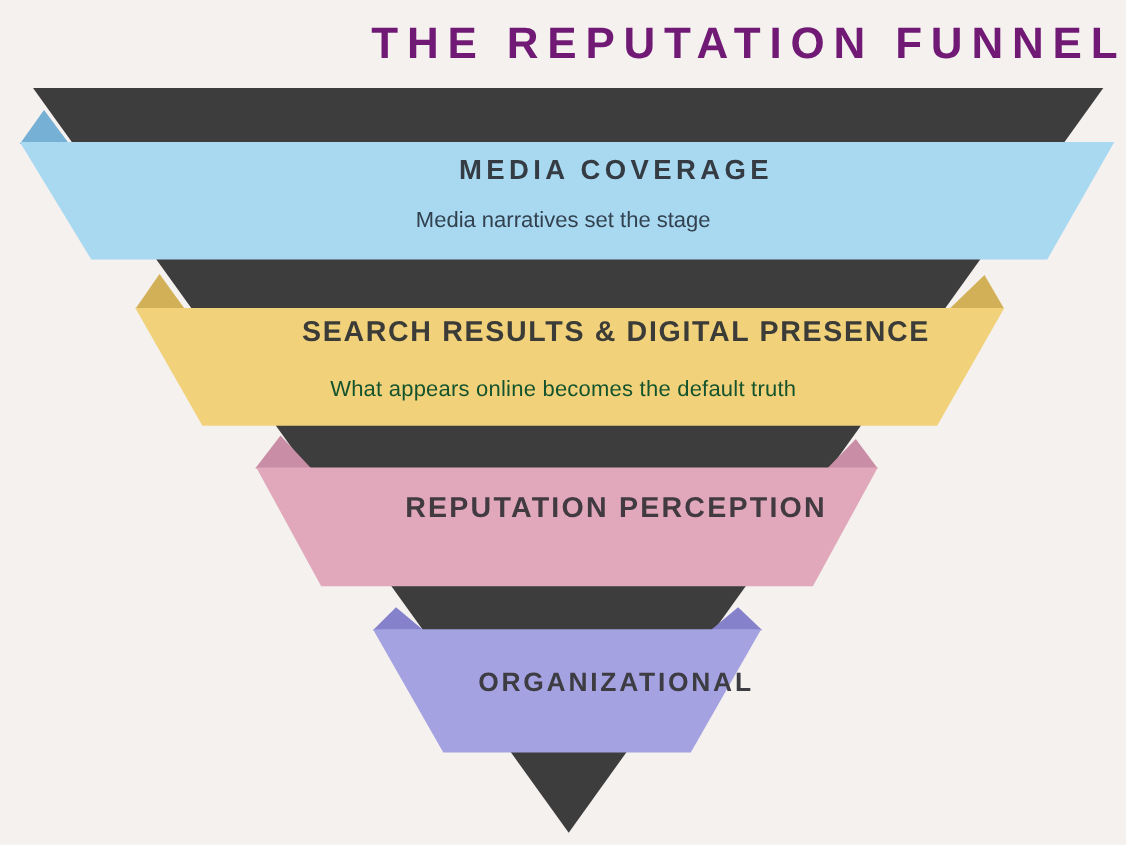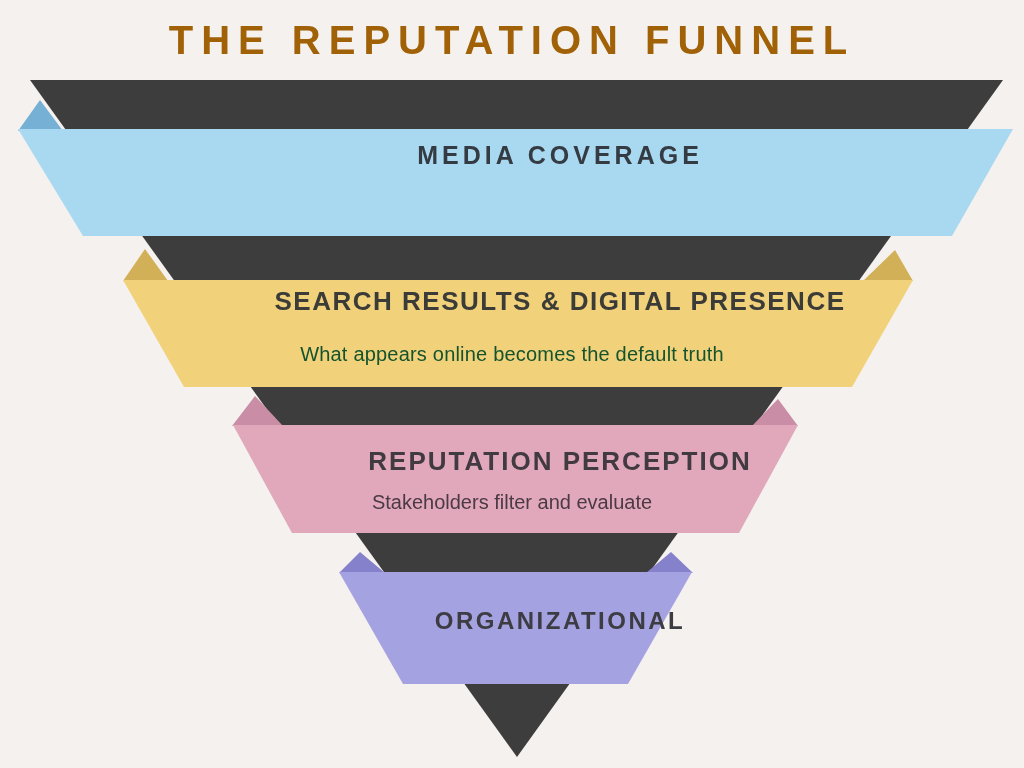--- a/index.html
+++ b/index.html
@@ -68,27 +68,27 @@
 
     <polygon points="232,426 255,396 283,426" fill="#c98ea6"></polygon>
     <polygon points="752,426 778,399 798,426" fill="#c98ea6"></polygon>
     <polygon points="233,425 798,425 739,533 292,533" fill="#e0a8ba"></polygon>
 
     <polygon points="339,573 360,552 385,573" fill="#8581cb"></polygon>
     <polygon points="646,573 671,552 693,573" fill="#8581cb"></polygon>
     <polygon points="339,572 692,572 628,684 403,684" fill="#a5a2e2"></polygon>
   </svg>
 
-  <div class="txt page-title" style="color: #a16207;">THE REPUTATION FUNNEL</div>
+  <div class="txt page-title" style="color: #701a75; text-align: right;">THE REPUTATION FUNNEL</div>
 
   <div class="txt stage-heading h-blue" style="color: rgb(52, 59, 66);">MEDIA COVERAGE</div>
+  <div class="txt stage-sub s-blue" style="color: rgb(49, 65, 78);">Media narratives set the stage</div>
 
   <div class="txt stage-heading h-yellow" style="color: rgb(59, 59, 56);">SEARCH RESULTS &amp; DIGITAL PRESENCE</div>
   <div class="txt stage-sub s-yellow" style="color: #14532d;">What appears online becomes the default truth</div>
 
   <div class="txt stage-heading h-pink" style="color: rgb(65, 58, 64);">REPUTATION PERCEPTION</div>
-  <div class="txt stage-sub s-pink" style="color: rgb(75, 58, 68);">Stakeholders filter and evaluate</div>
 
   <div class="txt stage-heading h-purple" style="color: rgb(60, 60, 66);">
     <div>ORGANIZATIONAL</div>
   </div>
 
 </div>
 
 </body></html>

